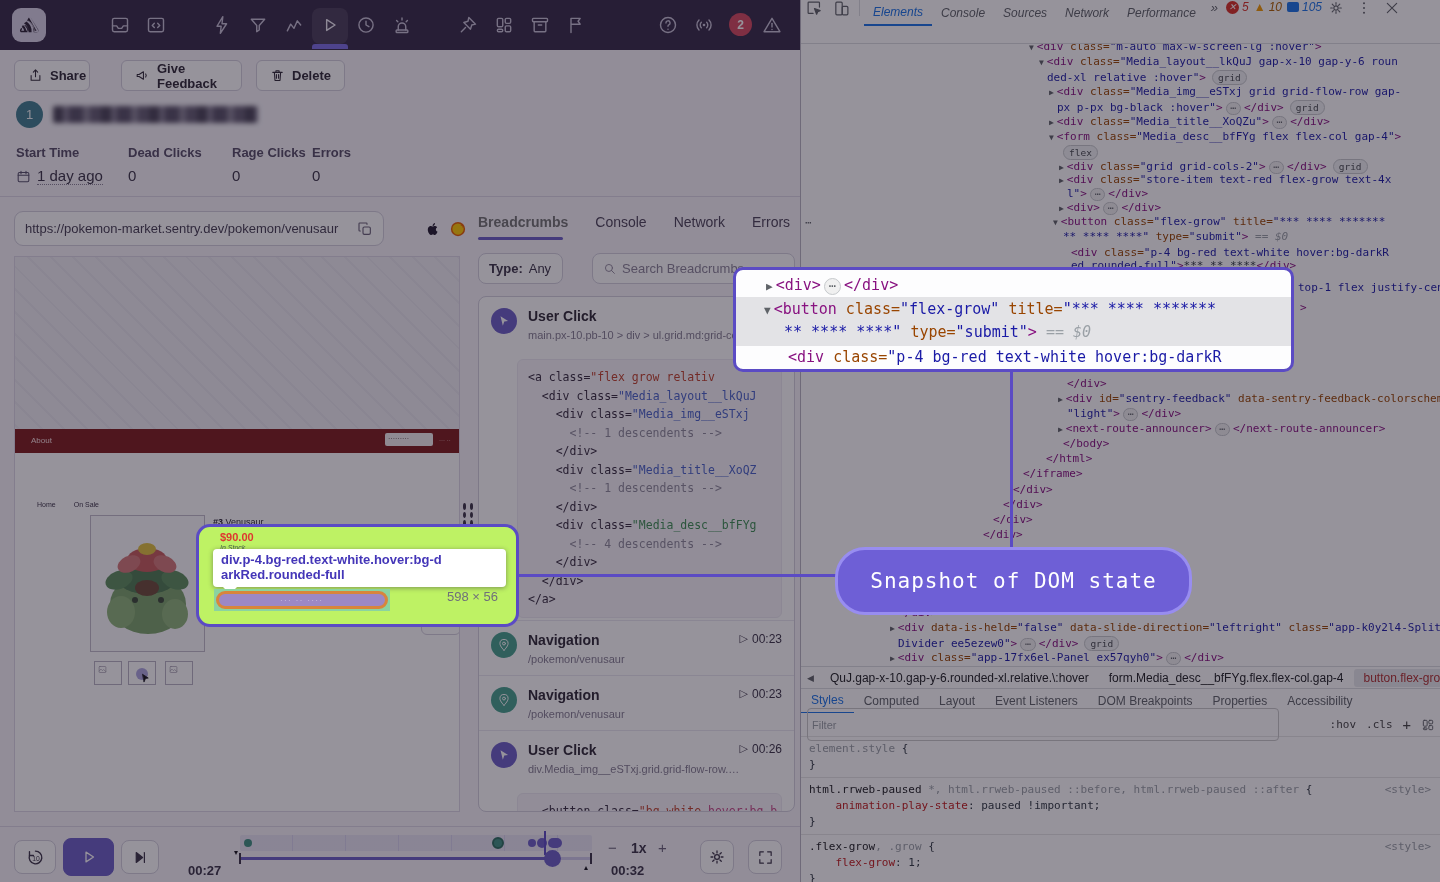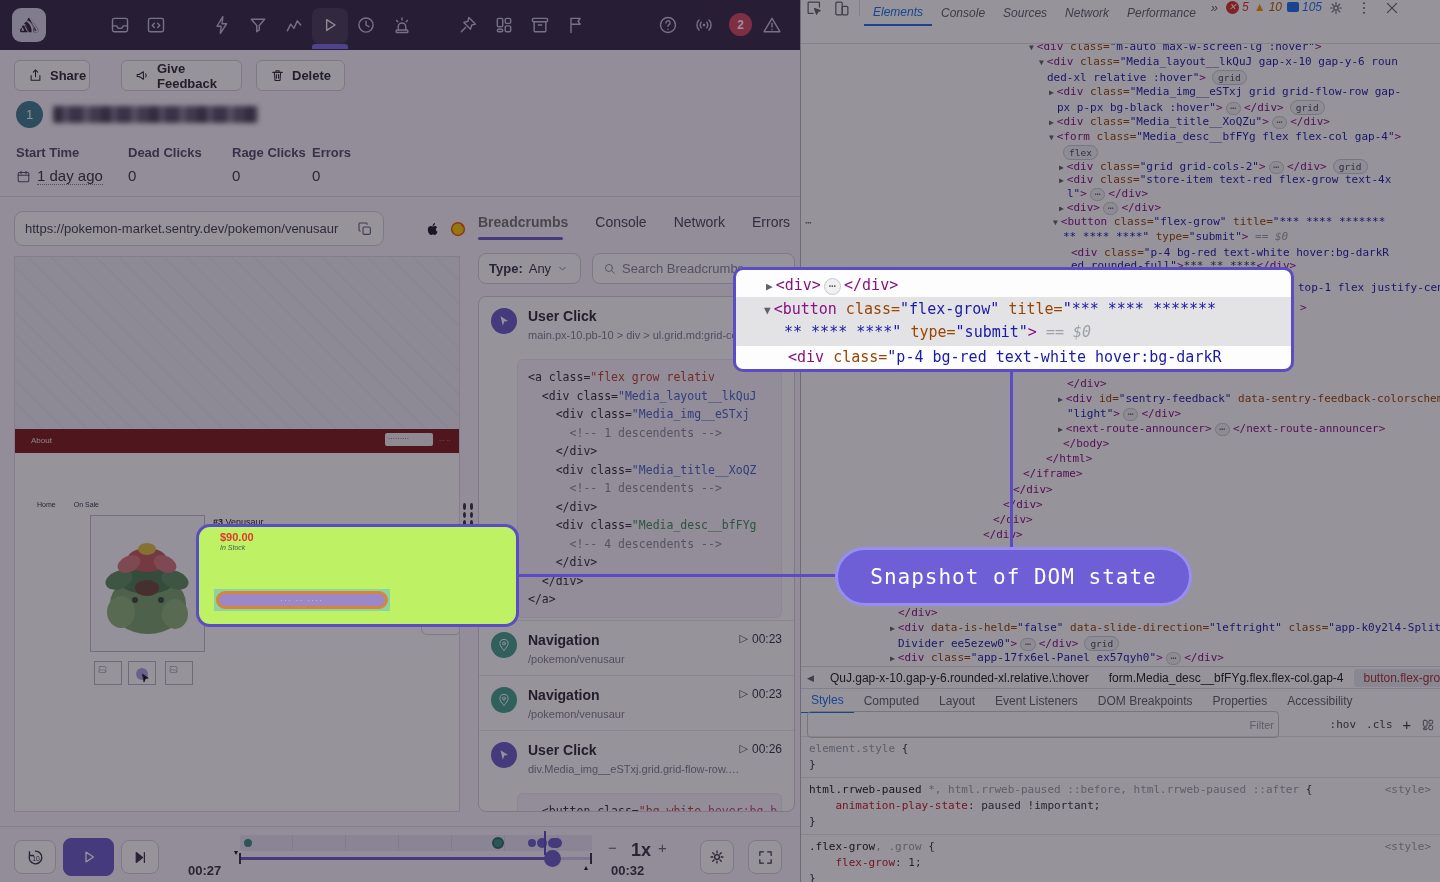--- a/index.html
+++ b/index.html
@@ -58,38 +58,38 @@
   .dt-tab.active{color:#1a73e8;border-bottom:2px solid #1a73e8;}
   .dt-line{position:absolute;white-space:pre;font-family:"DejaVu Sans Mono",monospace;font-size:11px;color:#303942;}
   .tk-tg{color:#881280}.tk-at{color:#994500}.tk-st{color:#1a1aa6}.tk-pl{color:#303942}.tk-gy{color:#9aa0a6}
   .tk-it{color:#9aa0a6;font-style:italic}
   .tk-ar{color:#5f6368;font-size:8px;margin-right:3px;}
   .tk-el{display:inline-block;background:#f0f0f0;border:1px solid #c6c9cc;border-radius:8px;padding:0 4px;margin:0 3px;color:#5f6368;font-size:9px;line-height:11px;}
   .tk-bd{display:inline-block;background:#f1f3f4;border:1px solid #c6c9cc;border-radius:8px;padding:0 5px;margin-left:6px;color:#474b50;font-size:9.5px;line-height:13px;}
   #dt-crumbbar{position:absolute;left:0;top:666px;width:640px;height:22px;border-top:1px solid #dadce0;background:#fff;display:flex;align-items:center;font-size:12px;color:#202124;gap:0;box-sizing:border-box;}
   #dt-styletabs{position:absolute;left:0;top:688px;width:640px;height:25px;border-top:1px solid #dadce0;background:#fff;display:flex;align-items:center;font-size:12px;color:#5f6368;box-sizing:border-box;}
   #dt-filterrow{position:absolute;left:0;top:713px;width:640px;height:24px;border-bottom:1px solid #e5e5e5;background:#fff;display:flex;align-items:center;padding:0 6px;gap:8px;box-sizing:border-box;}
-  #dt-filter{width:472px;height:27px;border:1px solid #c8c8c8;border-radius:4px;font-size:11px;color:#9aa0a6;padding:0 4px;display:flex;align-items:center;box-sizing:border-box;justify-content:flex-end;}
+  #dt-filter{width:472px;height:33px;border:1px solid #c8c8c8;border-radius:4px;font-size:11px;color:#9aa0a6;padding:0 4px;display:flex;align-items:center;box-sizing:border-box;}
   #dt-rules{position:absolute;left:0;top:737px;width:640px;font-family:"DejaVu Sans Mono",monospace;font-size:11px;line-height:16px;color:#202124;}
   .rule{padding:4px 8px;border-bottom:1px solid #e5e5e5;position:relative;white-space:pre-wrap;}
   .rule .origin{position:absolute;right:10px;top:4px;color:#9aa0a6;}
   .tk-rd{color:#c01c1c}.tk-plb{color:#202124}
   
   #dim{position:absolute;inset:0;background:rgba(22,15,34,0.45);z-index:40;pointer-events:none;}
   #callouts{position:absolute;inset:0;z-index:50;pointer-events:none;}
   .connector{position:absolute;background:#5b4bc4;}
   #spotlight{position:absolute;left:196px;top:524px;width:323px;height:103px;background:#bef264;border:3px solid #5b4bc4;border-radius:14px;box-sizing:border-box;}
   #dom-tooltip{position:absolute;left:14px;top:22px;width:293px;height:38px;background:#fff;border-radius:4px;box-shadow:0 1px 5px rgba(40,30,60,0.45);padding:3px 8px;box-sizing:border-box;}
   #dom-tooltip:after{content:"";position:absolute;left:10px;bottom:-7px;width:0;height:0;border-left:7px solid transparent;border-right:7px solid transparent;border-top:7px solid #fff;}
   #snippet{position:absolute;left:733px;top:267px;width:561px;height:105px;background:#fdfdfe;border:3px solid #5b4bc4;border-radius:10px;box-sizing:border-box;overflow:hidden;font-family:"DejaVu Sans Mono",monospace;font-size:15px;}
   .sn-line{position:absolute;white-space:pre;}
   .sn-line .tk-ar{font-size:11px;}
   .sn-line .tk-el{font-size:12px;line-height:15px;border-radius:10px;}
   #sn-selband{position:absolute;left:0;top:27px;width:555px;height:49px;background:#e3e3e6;}
-  #pill{position:absolute;left:835px;top:547px;width:357px;height:59px;border-radius:30px;background:#6e5fd6;border:3px solid #988df0;box-sizing:border-box;display:flex;align-items:center;justify-content:center;color:#fff;font-family:"DejaVu Sans Mono",monospace;font-size:21px;letter-spacing:1px;}
+  #pill{position:absolute;left:835px;top:547px;width:357px;height:68px;border-radius:30px;background:#6e5fd6;border:3px solid #988df0;box-sizing:border-box;display:flex;align-items:center;justify-content:center;color:#fff;font-family:"DejaVu Sans Mono",monospace;font-size:21px;letter-spacing:1px;}
 </style>
 </head>
 <body>
 
 <div id="stage">
 
   <div id="app">
 
     <div id="navbar">
       <div id="logo-tile">
@@ -361,21 +361,21 @@
     </div>
 
     <div id="crumb-tabs">
         <span style="color: #737373; font-weight: bold;">Breadcrumbs</span>
         <span>Console</span>
         <span>Network</span>
         <span>Errors</span>
         <span>Tr</span>
       </div>
     <div id="crumb-underline"></div>
-    <div class="filter-box" style="left:478px;width:103px;">
+    <div class="filter-box" style="left:478px;width:85px;">
       <b>Type:</b>
       <span>Any</span>
       <svg class="ic" style="width:11px;height:11px;color:#6a6278;" viewBox="0 0 24 24">
           <path d="M6 9.5l6 6 6-6"></path>
         </svg>
     </div>
     <div class="filter-box" style="left:592px;width:203px;color:#8b8498;">
       <svg class="ic" style="width:13px;height:13px;flex:none;" viewBox="0 0 24 24">
           <circle cx="11" cy="11" r="6.5"></circle>
           <path d="M15.8 15.8L21 21"></path>
@@ -484,21 +484,21 @@
       </div>
       <div id="scrubline"></div>
       <div id="scrubfill"></div>
       <span class="abs" style="left:234px;top:21px;color:#17141d;font-size:8px;">▾</span>
       <span class="abs" style="left:239px;top:26px;width:2px;height:11px;background:#3b3447;"></span>
       <div class="abs" style="left:544px;top:23px;width:17px;height:17px;border-radius:50%;background:#6c5fc7;"></div>
       <span class="abs" style="left:590px;top:26px;width:2px;height:11px;background:#3b3447;"></span>
       <span class="abs" style="left:584px;top:36px;color:#17141d;font-size:8px;">▴</span>
 
       <span class="abs" style="left:608px;top:12px;font-size:15px;color:#6a6278;">−</span>
-      <span class="abs" style="left:631px;top:13px;font-size:18px;font-weight:bold;color:#3b3447;">1x</span>
+      <span class="abs" style="left:631px;top:13px;font-size:14px;font-weight:bold;color:#3b3447;">1x</span>
       <span class="abs" style="left:658px;top:12px;font-size:15px;color:#6a6278;">+</span>
       <span class="abs" style="left:611px;top:36px;font-size:13px;font-weight:bold;color:#3b3447;">00:32</span>
 
       <div class="cbtn" style="left:700px;top:13px;width:34px;height:34px;">
           <span style="width:18px;height:18px;" id="gear-ic">
             <svg viewBox="0 0 24 24" class="ic" style="height: 18px; width: 18px;">
               <circle cx="12" cy="12" r="3.2"></circle>
               <path d="M12 4v2.5M12 17.5V20M4 12h2.5M17.5 12H20M6.3 6.3l1.8 1.8M15.9 15.9l1.8 1.8M17.7 6.3l-1.8 1.8M8.1 15.9l-1.8 1.8"></path>
             </svg>
           </span>
@@ -647,20 +647,27 @@
 
   <div id="dim"></div>
 
   <div id="callouts">
     <div class="connector" style="left:519px;top:574px;width:318px;height:3px;"></div>
     <div class="connector" style="left:1010px;top:370px;width:3px;height:179px;"></div>
 
     <div id="spotlight">
       <span class="abs" style="left:21px;top:4px;font-size:11px;font-weight:bold;color:#df3730;">$90.00</span>
       <span class="abs" style="left:21px;top:17px;font-size:7px;font-style:italic;color:#47604d;">In Stock</span>
+      <div id="dom-tooltip">
+        <div style="font-size:13px;font-weight:bold;color:#4436b8;line-height:15px;width:228px;float:left;">
+          <span>div.p-4.bg-red.text-white.hover:bg-d</span><br>
+          <span>arkRed.rounded-full</span>
+        </div>
+        <span style="float:right;font-size:13px;color:#6f6f7a;margin-top:7px;">598 × 56</span>
+      </div>
       <div class="abs" style="left:15px;top:62px;width:176px;height:22px;background:#8bd3a0;"></div>
       <div class="abs" style="left:17px;top:64px;width:172px;height:18px;border-radius:9px;background:#9c88c5;border:3px solid #d8853c;box-sizing:border-box;display:flex;align-items:center;justify-content:center;">
         <span style="font-size:6px;letter-spacing:2px;color:#fff;">··· ·· ····</span>
       </div>
     </div>
 
     <div id="snippet">
       <div id="sn-selband"></div>
       <div id="sn-lines">
           <div class="sn-line" style="left: 30px; top: 6px;"><span class="tk-ar">▶</span><span class="tk-tg">&lt;div&gt;</span><span class="tk-el">⋯</span><span class="tk-tg">&lt;/div&gt;</span></div>

